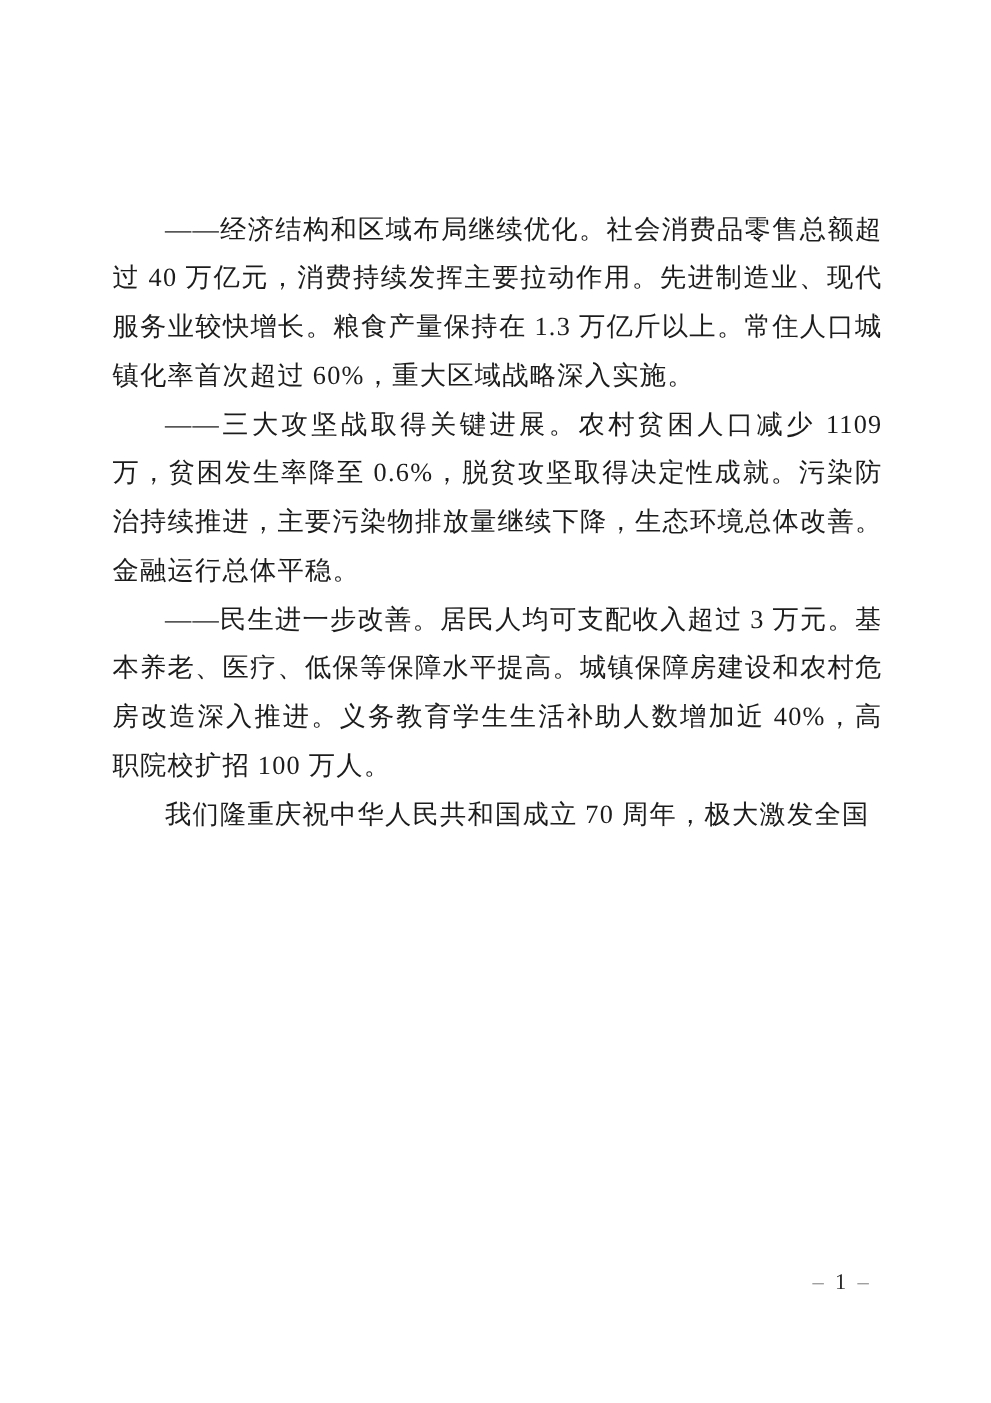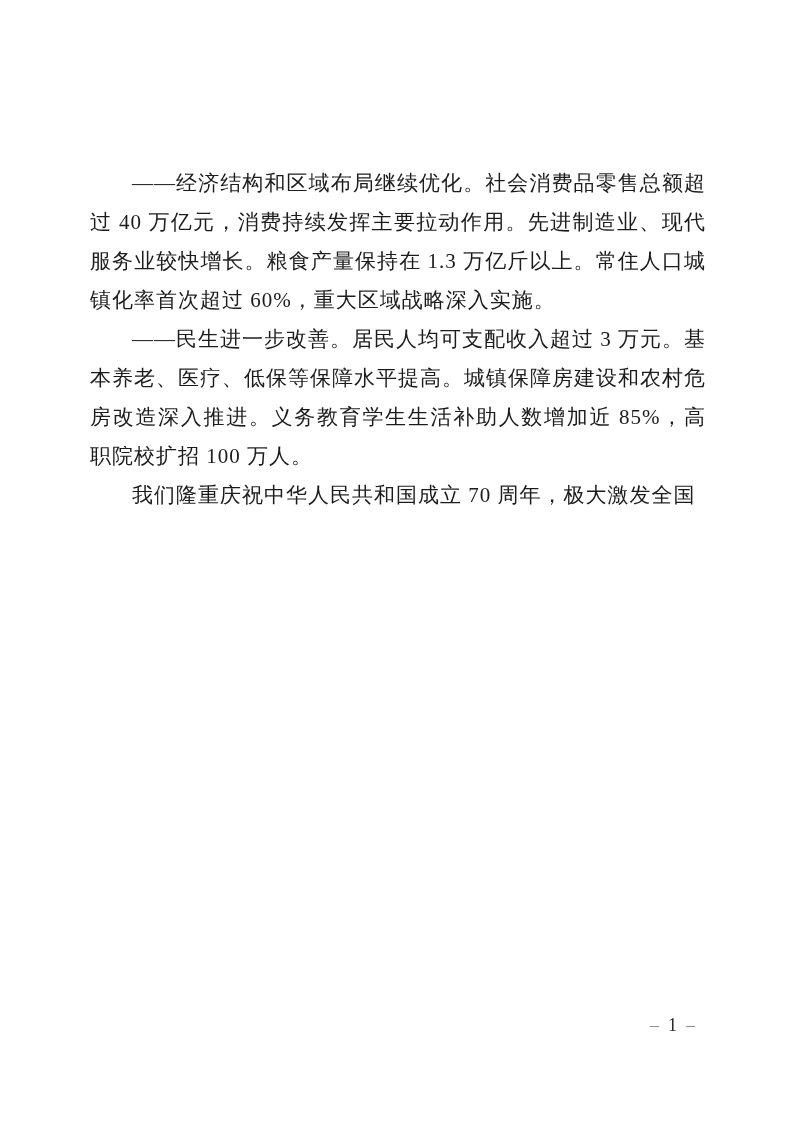--- a/index.html
+++ b/index.html
@@ -51,21 +51,22 @@
   .page-number .dash {
     color: #8a8a8a;
   }
 </style>
 </head>
 <body>
 
 <div class="page">
   <div class="body-text">
     <p>——经济结构和区域布局继续优化。社会消费品零售总额超过 40 万亿元，消费持续发挥主要拉动作用。先进制造业、现代服务业较快增长。粮食产量保持在 1.3 万亿斤以上。常住人口城镇化率首次超过 60%，重大区域战略深入实施。</p>
-    <p>——民生进一步改善。居民人均可支配收入超过 3 万元。基本养老、医疗、低保等保障水平提高。城镇保障房建设和农村危房改造深入推进。义务教育学生生活补助人数增加近 85%，高职院校扩招 100 万人。</p>
+    <p>——三大攻坚战取得关键进展。农村贫困人口减少 1109 万，贫困发生率降至 0.6%，脱贫攻坚取得决定性成就。污染防治持续推进，主要污染物排放量继续下降，生态环境总体改善。金融运行总体平稳。</p>
+    <p>——民生进一步改善。居民人均可支配收入超过 3 万元。基本养老、医疗、低保等保障水平提高。城镇保障房建设和农村危房改造深入推进。义务教育学生生活补助人数增加近 40%，高职院校扩招 100 万人。</p>
     <p>我们隆重庆祝中华人民共和国成立 70 周年，极大激发全国</p>
   </div>
 
   <div class="page-number">
     <span class="dash">–</span>
     <span class="num">1</span>
     <span class="dash">–</span>
   </div>
 </div>
 

